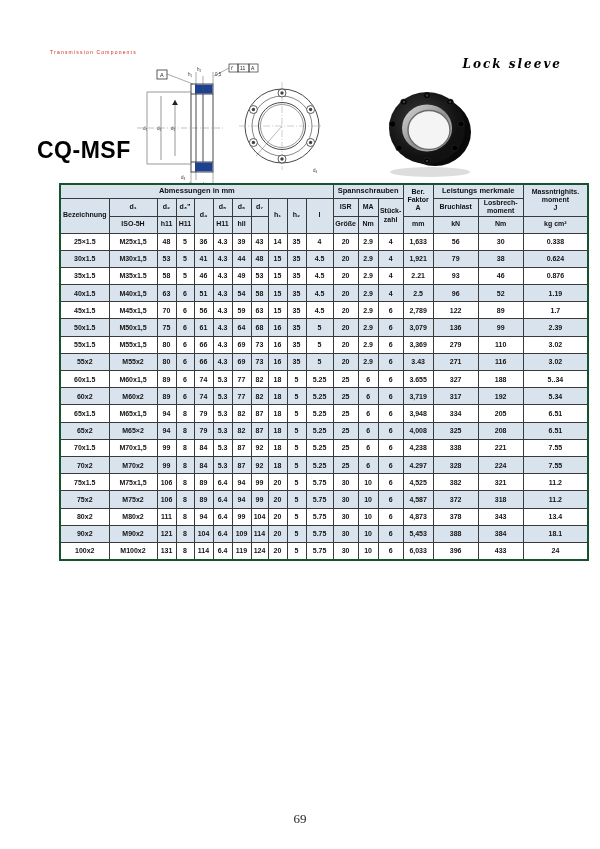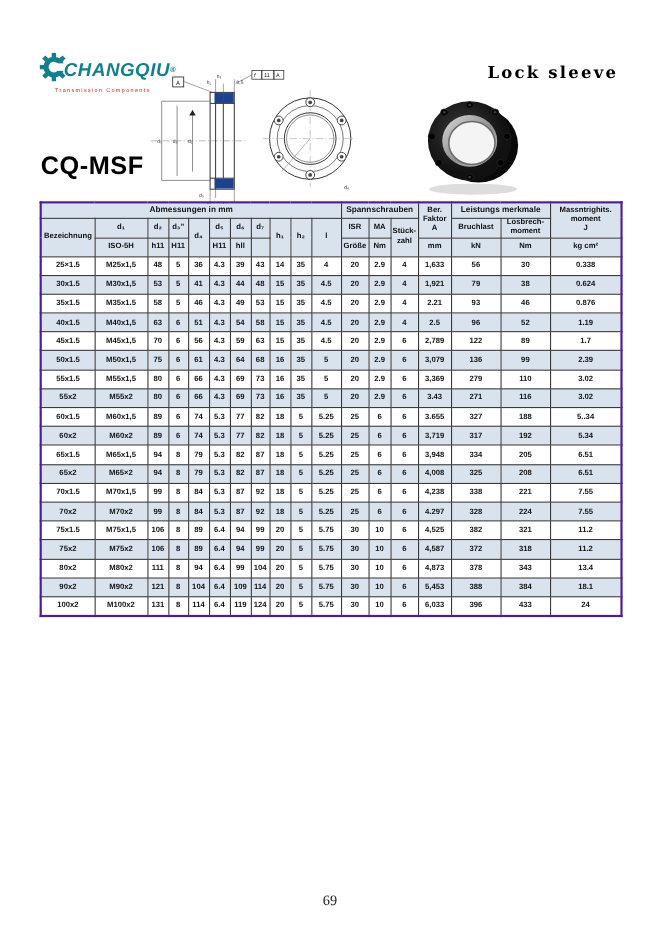--- a/index.html
+++ b/index.html
@@ -11,38 +11,38 @@
 
   
   .brand { position:absolute; left:36px; top:48px; }
   .brand-row { display:flex; align-items:center; }
   .logo-text { font-size:17px; font-weight:bold; font-style:italic;
     color:#137f8e; letter-spacing:.5px; margin-left:-4px; }
   .logo-reg { font-size:7px; vertical-align:super; color:#137f8e; font-weight:bold; }
   .tagline { font-size:5px; color:#cc2a1e; letter-spacing:1.2px; margin:1px 0 0 14px; }
 
   .series-title { position:absolute; right:38px; top:57px;
-    font-family:"DejaVu Serif", serif; font-weight:bold;
-    font-size:15px; letter-spacing:2px; color:#000; }
+    font-family:"DejaVu Serif", serif; font-style:italic; font-weight:bold;
+    font-size:12px; letter-spacing:2px; color:#000; }
 
   .model { position:absolute; left:37px; top:137px;
     font-size:23px; font-weight:bold; letter-spacing:.5px; color:#000; }
 
   
   .drawing { position:absolute; left:133px; top:62px; }
   .photo { position:absolute; left:380px; top:80px; }
 
   
   .spec-table { position:absolute; left:36px; top:183px; width:529px;
     border-collapse:collapse; table-layout:fixed;
     font-size:7px; font-weight:bold; text-align:center; }
   .spec-table th, .spec-table td {
     border:1px solid #3a3a3a; padding:0 1px; vertical-align:middle;
     overflow:hidden; }
-  .spec-table { border:2px solid #4c1d95; }
+  .spec-table { border:2px solid #14532d;margin-left:23px; }
   .spec-table thead th { background:#d9e3ee; font-size:7px; line-height:1.15; }
   .spec-table thead .grp { font-size:7.5px; }
   .spec-table thead tr.h1 th { height:14px; }
   .spec-table thead tr.h2 th { height:18px; }
   .spec-table thead tr.h3 th { height:17px; }
   .spec-table tbody td { height:17.2px; background:#fff; }
   .spec-table tbody tr:nth-child(even) td { background:#d9e3ee; }
 
   .c0{width:49px}.c1{width:48px}.c2{width:19px}.c3{width:18px}.c4{width:19px}
   .c5{width:19px}.c6{width:19px}.c7{width:17px}.c8{width:19px}.c9{width:19px}
@@ -50,43 +50,20 @@
   .c15{width:45px}.c16{width:45px}.c17{width:65px}
 
   
   .page-number { position:absolute; left:0; right:0; bottom:22px; text-align:center;
     font-family:"Liberation Serif", serif; font-size:13px; color:#222; }
 </style>
 </head>
 <body>
 
 <div class="brand">
-  <div class="brand-row">
-    <span>
-      <svg width="26" height="26" viewBox="0 0 26 26">
-        <g fill="#137f8e">
-          <g transform="translate(13,13)">
-            <rect x="-2" y="-13" width="4" height="5" transform="rotate(0)"></rect>
-            <rect x="-2" y="-13" width="4" height="5" transform="rotate(45)"></rect>
-            <rect x="-2" y="-13" width="4" height="5" transform="rotate(90)"></rect>
-            <rect x="-2" y="-13" width="4" height="5" transform="rotate(135)"></rect>
-            <rect x="-2" y="-13" width="4" height="5" transform="rotate(180)"></rect>
-            <rect x="-2" y="-13" width="4" height="5" transform="rotate(225)"></rect>
-            <rect x="-2" y="-13" width="4" height="5" transform="rotate(270)"></rect>
-            <rect x="-2" y="-13" width="4" height="5" transform="rotate(315)"></rect>
-            <circle r="9.5"></circle>
-          </g>
-          <circle cx="13" cy="13" r="4.8" fill="#fff"></circle>
-          <rect x="15.5" y="9.6" width="11" height="6.8" fill="#fff"></rect>
-        </g>
-      </svg>
-    </span>
-    <span class="logo-text">CHANGQIU</span>
-    <span class="logo-reg">®</span>
-  </div>
   <div class="tagline">Transmission Components</div>
 </div>
 
 <div class="series-title">Lock sleeve</div>
 
 <div class="model">CQ-MSF</div>
 
 <div class="drawing">
   <svg width="190" height="126" viewBox="0 0 190 126" font-family="Liberation Sans, sans-serif">
 

